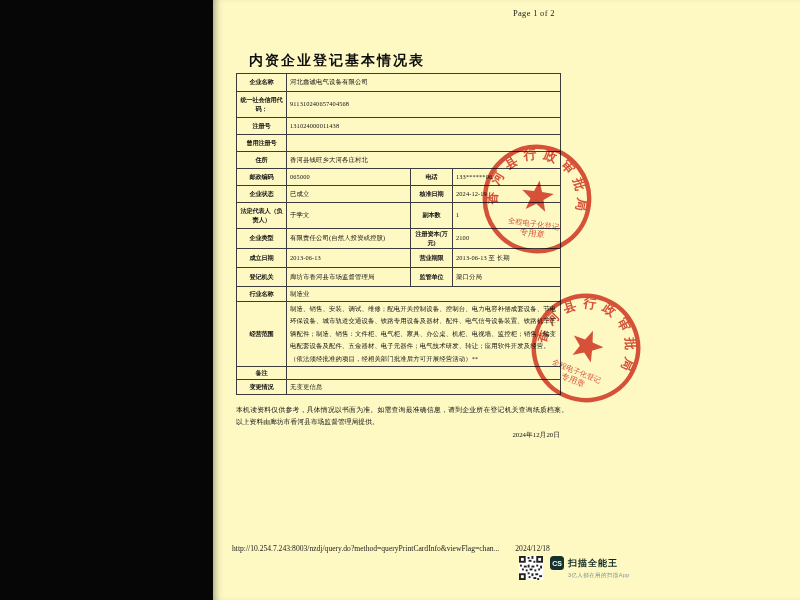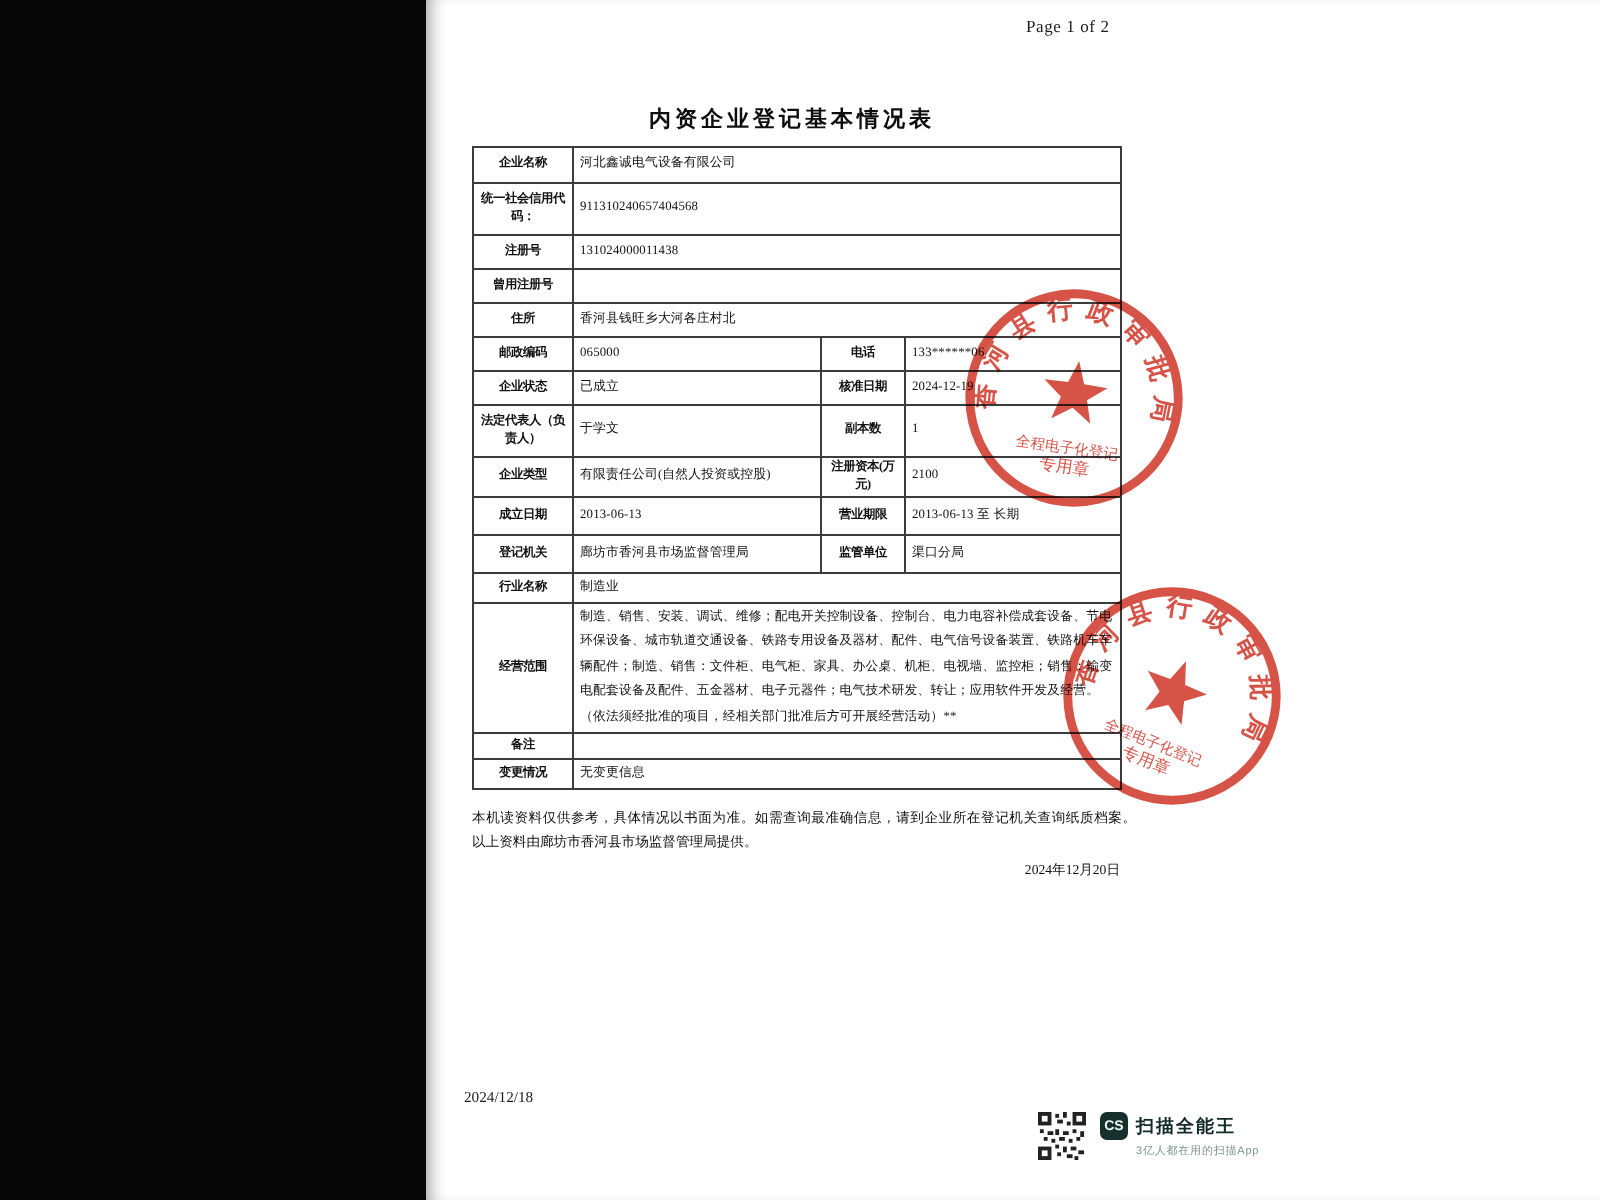--- a/index.html
+++ b/index.html
@@ -2,29 +2,29 @@
 <html><head>
 <meta charset="utf-8">
 <style>
   html,body{margin:0;padding:0;}
   body{
     width:800px;height:600px;background:#060606;position:relative;overflow:hidden;
     font-family:"Liberation Serif","DejaVu Serif",serif;
   }
   .page{
     position:absolute;left:213px;top:0;width:587px;height:600px;
-    background:#ffffff;
+    background:#fef9c3;
     box-shadow:inset 7px 0 9px -6px rgba(0,0,0,.45);
   }
   .page-indicator{
     position:absolute;top:8px;left:300px;font-size:8.5px;color:#1c1c1c;letter-spacing:.3px;
   }
   .doc-title{
-    position:absolute;top:52px;left:21px;width:324px;text-align:center;
-    font-size:11px;font-weight:700;letter-spacing:2px;color:#0e0e0e;
+    position:absolute;top:52px;left:36px;width:324px;
+    font-size:14px;font-weight:700;letter-spacing:2px;color:#0e0e0e;
   }
   table.form{
     position:absolute;top:73px;left:23px;width:324px;
     border-collapse:collapse;table-layout:fixed;
   }
   table.form td{
     border:1px solid #3c3c3c;color:#121212;
     padding:1px 3px;vertical-align:middle;overflow:hidden;
   }
   td.lbl{
@@ -182,20 +182,21 @@
     <circle cx="60" cy="60" r="53" fill="none" stroke="#cf3428" stroke-width="4.5"></circle>
     <text font-size="13" fill="#cf3428" font-weight="bold" letter-spacing="6">
       <textPath href="#arc2" startOffset="50%" text-anchor="middle">香河县行政审批局</textPath>
     </text>
     <polygon fill="#cf3428" points="60,41 55.9,52.3 43.8,52.7 53.3,60.2 50,71.8 60,65 70,71.8 66.7,60.2 76.2,52.7 64.1,52.3"></polygon>
     <text x="60" y="88" text-anchor="middle" font-size="7.5" fill="#cf3428">全程电子化登记</text>
     <text x="60" y="98" text-anchor="middle" font-size="8.5" fill="#cf3428">专用章</text>
   </svg>
 
   <div class="url-line">
+    <span>http://10.254.7.243:8003/nzdj/query.do?method=queryPrintCardInfo&amp;viewFlag=chan...</span>
     <span>2024/12/18</span>
   </div>
 
   <div class="scan-badge">
     <svg class="qr" viewBox="0 0 25 25" aria-hidden="true">
       <rect x="0" y="0" width="25" height="25" fill="#fff"></rect>
       <g fill="#222">
         <rect x="0" y="0" width="7" height="7"></rect>
           <rect x="18" y="0" width="7" height="7"></rect>
           <rect x="0" y="18" width="7" height="7"></rect>

